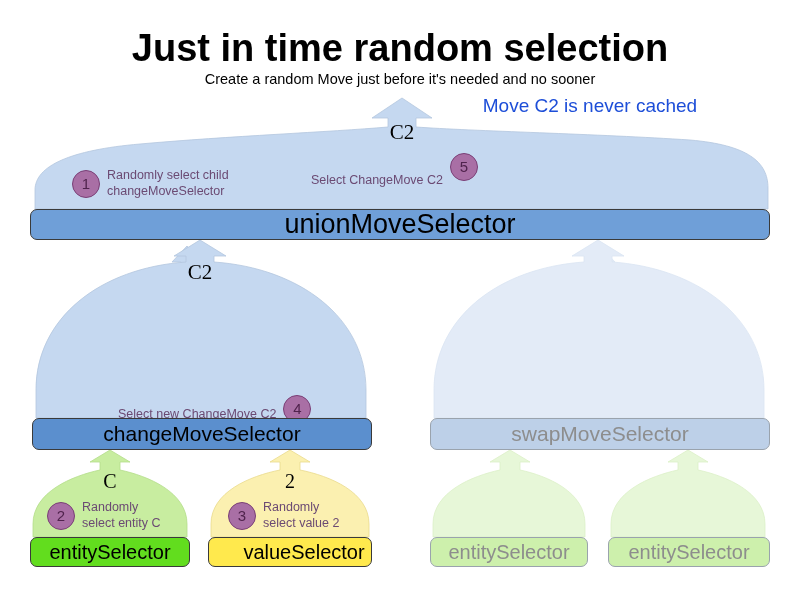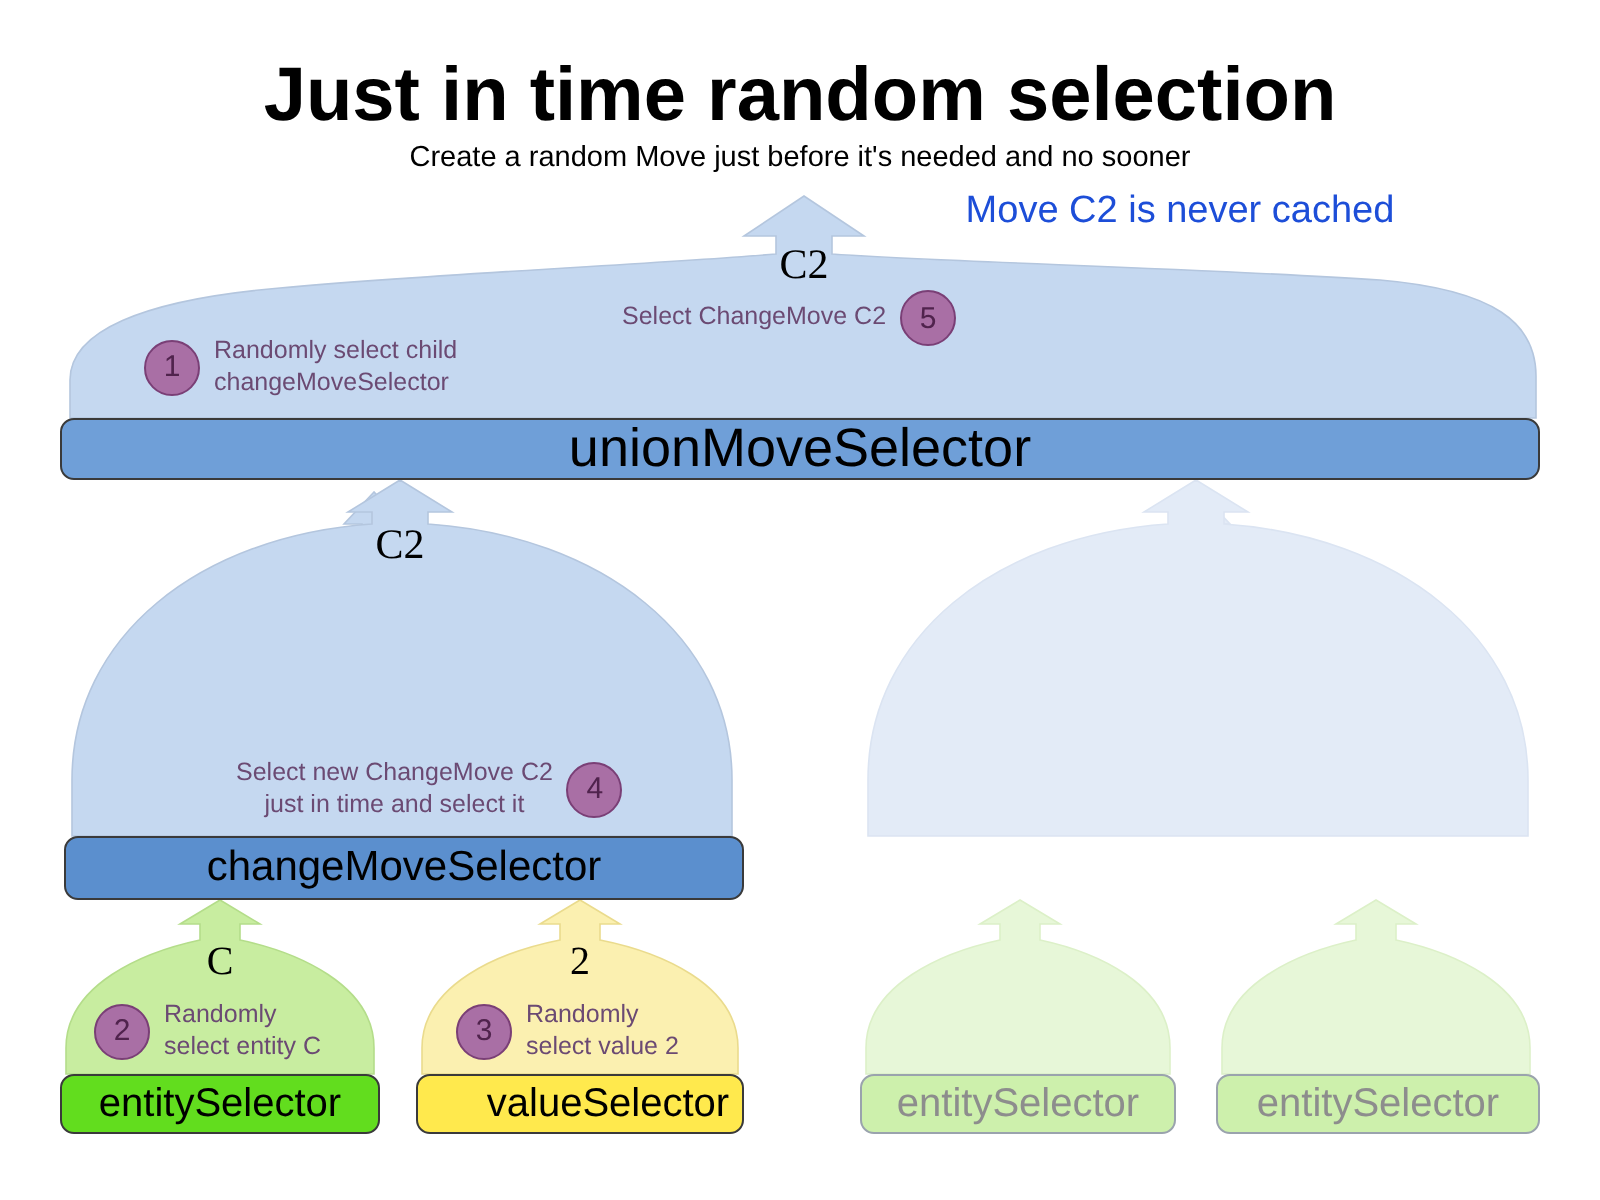--- a/index.html
+++ b/index.html
@@ -149,21 +149,21 @@
     line-height: 1;
   }
   .annot .atext {
     font-size: 12.5px;
     line-height: 1.25;
     color: #6b4a73;
     white-space: pre-line;
   }
   .annot.badge-left .badge { margin-right: 7px; }
   .annot.badge-right .badge { margin-left: 7px; order: 2; }
-  .annot.badge-right .atext { text-align: center; }
+  .annot.badge-right .atext { text-align: left; margin-top: 28px; }
 
   .annot-1 { left: 72px;  top: 168px; }
   .annot-5 { left: 311px; top: 145px; }
   .annot-4 { left: 118px; top: 379px; }
   .annot-2 { left: 47px;  top: 500px; }
   .annot-3 { left: 228px; top: 500px; }
 </style>
 </head>
 <body>
 
@@ -299,18 +299,19 @@
   </div>
 
   <div class="annot badge-left annot-3">
     <span class="badge">3</span>
     <span class="atext">Randomly
 select value 2</span>
   </div>
 
   <div class="box box-union">unionMoveSelector</div>
   <div class="box box-change">changeMoveSelector</div>
+  <div class="box box-swap faded">swapMoveSelector</div>
   <div class="box box-entity">entitySelector</div>
   <div class="box box-value">valueSelector</div>
   <div class="box box-entity-f1 faded">entitySelector</div>
   <div class="box box-entity-f2 faded">entitySelector</div>
 
 </div>
 
 </body></html>

